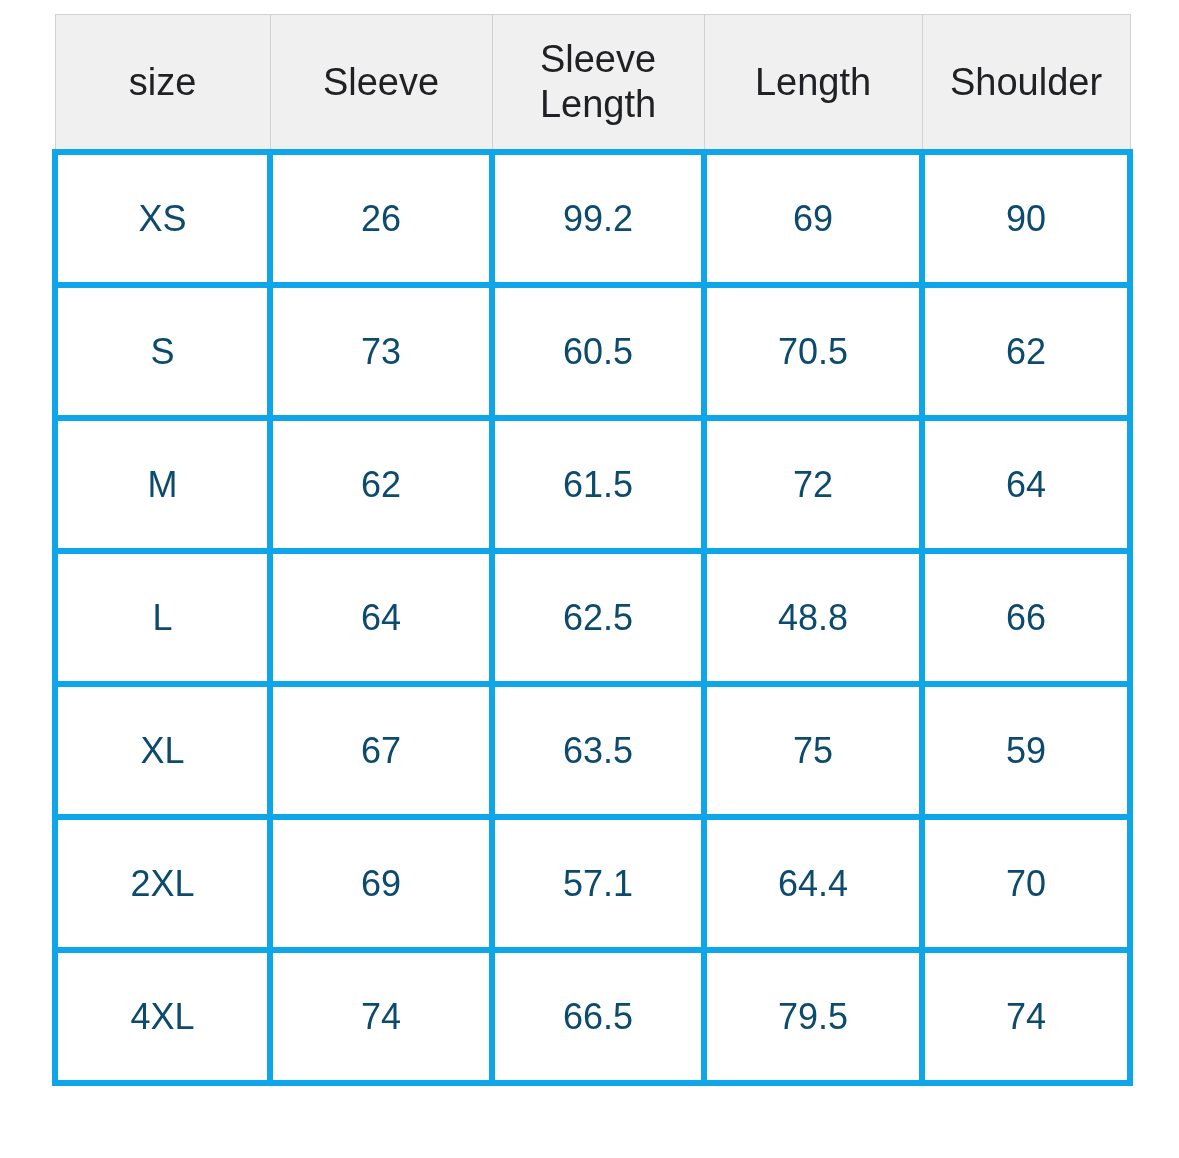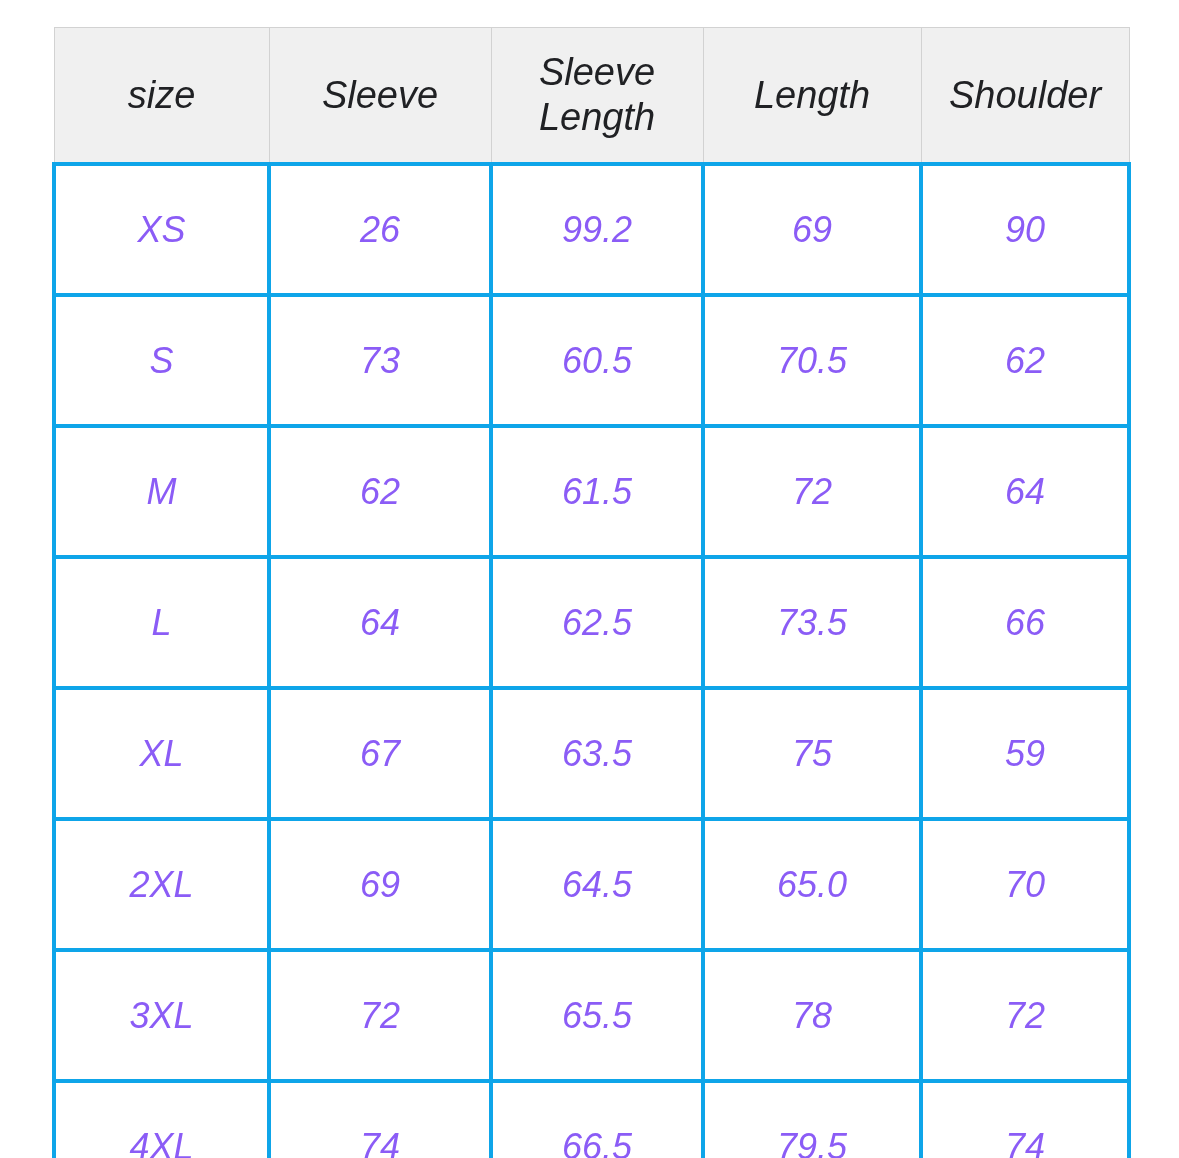--- a/index.html
+++ b/index.html
@@ -11,22 +11,21 @@
     width: 1179px;
     height: 1158px;
     font-family: "Liberation Sans", sans-serif;
     color: #202124;
     display: block;
   }
   .page {
     box-sizing: border-box;
     width: 1102px;
     height: 1158px;
-    padding: 27px 52px 50px 52px;
-    font-style: italic;
+    padding: 14px 52px 50px 52px;
   }
   table.size-chart {
     border-collapse: collapse;
     width: 1075px;
     table-layout: fixed;
     border: 1px solid #d2d2d2;
   }
   table.size-chart col.c-size    { width: 215px; }
   table.size-chart col.c-chest   { width: 222px; }
   table.size-chart col.c-sleeve  { width: 212px; }
@@ -39,25 +38,25 @@
     font-weight: 400;
     font-size: 38px;
     line-height: 1.18;
     color: #202124;
     text-align: center;
     vertical-align: middle;
     height: 122px;
     padding: 6px 8px;
   }
   table.size-chart tbody td {
-    border: 4px solid #0ea5e9;
+    border: 6px solid #0ea5e9;
     font-weight: 400;
     font-size: 36px;
     line-height: 1.2;
-    color: #8b5cf6;
+    color: #0c4a6e;
     text-align: center;
     vertical-align: middle;
     height: 119px;
     padding: 4px 8px;
     background: #ffffff;
   }
 </style>
 </head>
 <body>
 
@@ -98,43 +97,36 @@
         <td>M</td>
         <td>62</td>
         <td>61.5</td>
         <td>72</td>
         <td>64</td>
       </tr>
       <tr>
         <td>L</td>
         <td>64</td>
         <td>62.5</td>
-        <td>73.5</td>
+        <td>48.8</td>
         <td>66</td>
       </tr>
       <tr>
         <td>XL</td>
         <td>67</td>
         <td>63.5</td>
         <td>75</td>
         <td>59</td>
       </tr>
       <tr>
         <td>2XL</td>
         <td>69</td>
-        <td>64.5</td>
-        <td>65.0</td>
+        <td>57.1</td>
+        <td>64.4</td>
         <td>70</td>
-      </tr>
-      <tr>
-        <td>3XL</td>
-        <td>72</td>
-        <td>65.5</td>
-        <td>78</td>
-        <td>72</td>
       </tr>
       <tr>
         <td>4XL</td>
         <td>74</td>
         <td>66.5</td>
         <td>79.5</td>
         <td>74</td>
       </tr>
     </tbody>
   </table>

